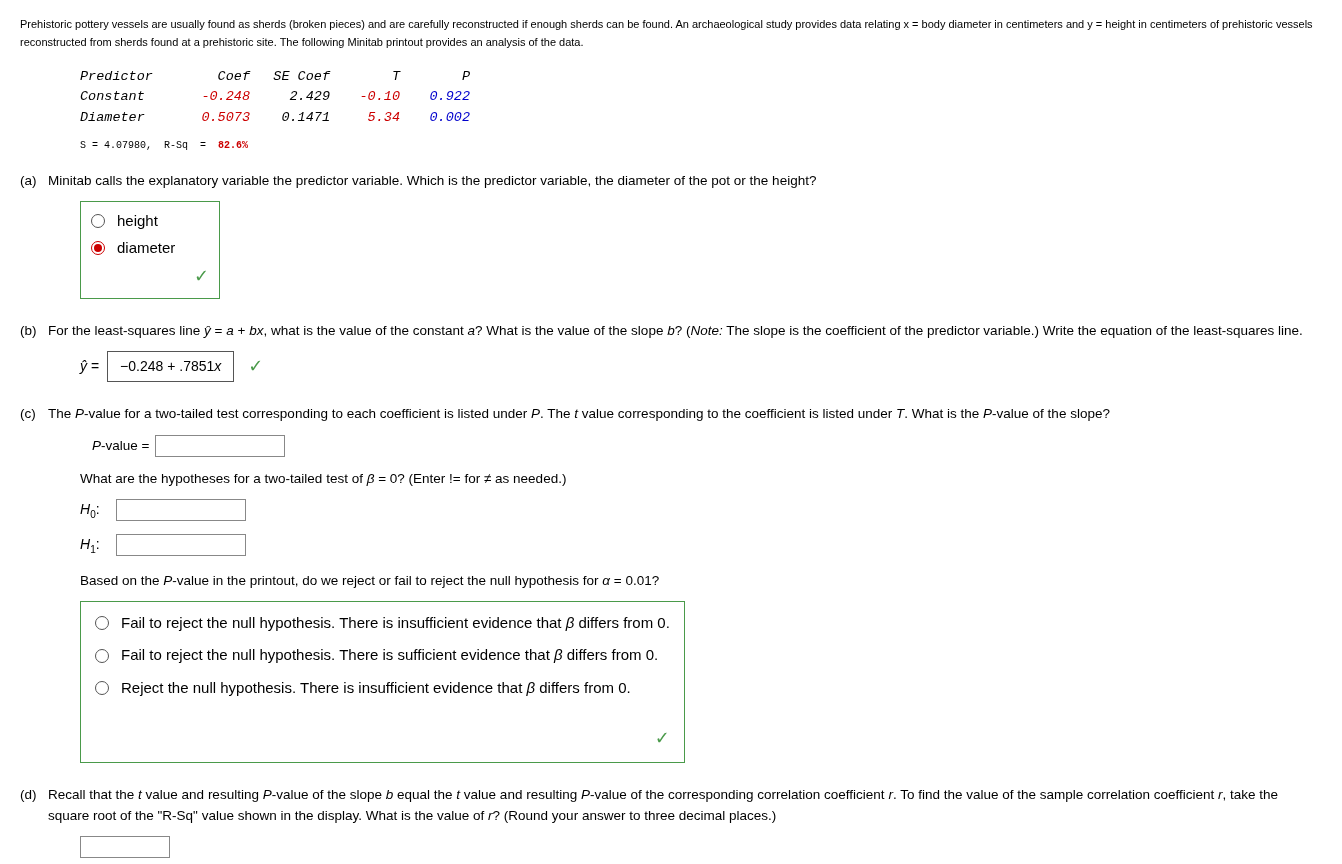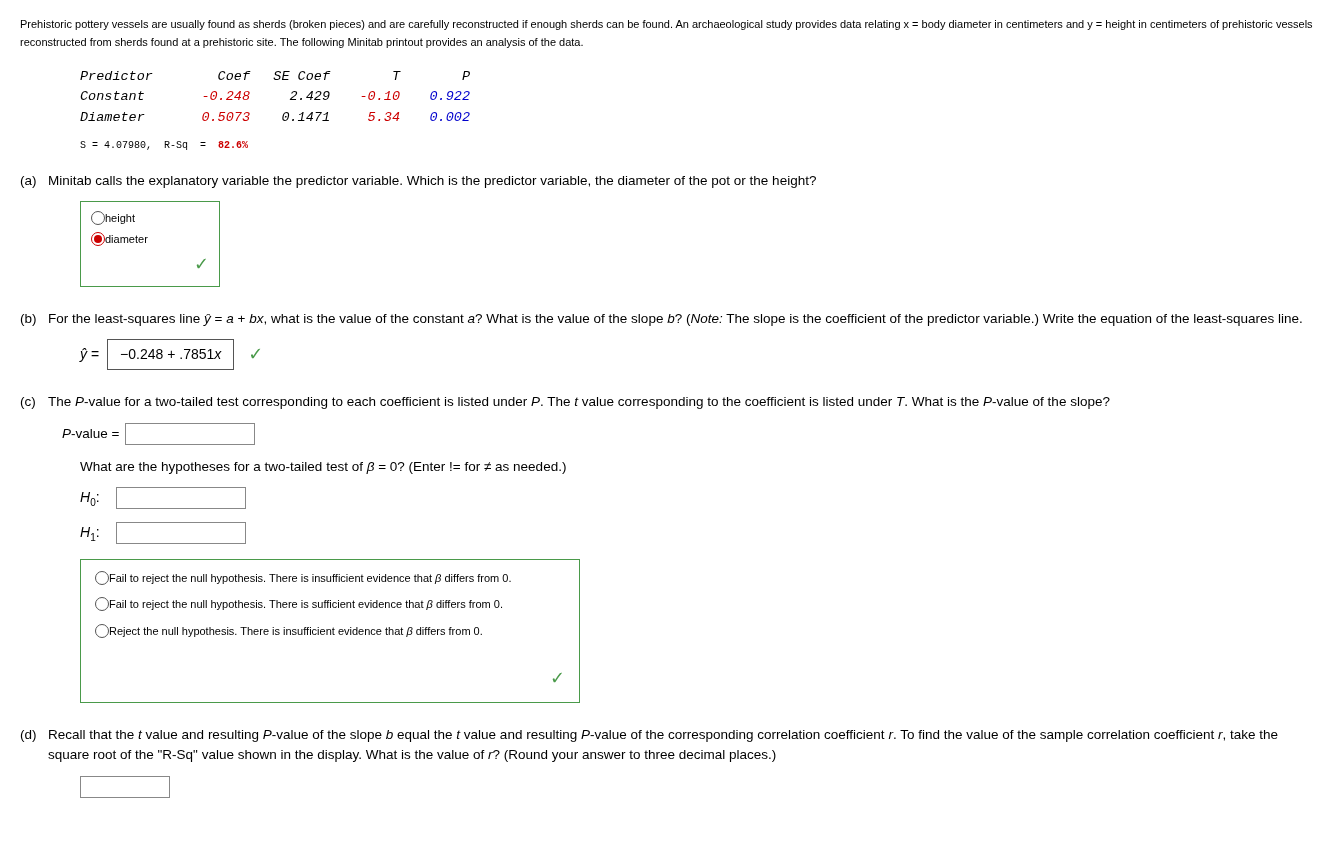--- a/index.html
+++ b/index.html
@@ -76,22 +76,22 @@
 
     .radio-group {
       display: flex;
       flex-direction: column;
       gap: 4px;
     }
 
     .radio-item {
       display: flex;
       align-items: center;
-      gap: 0;
-      font-size: 11px;
+      gap: 12px;
+      font-size: 15px;
     }
 
     .radio-circle {
       width: 14px;
       height: 14px;
       border-radius: 50%;
       border: 1.5px solid #555;
       display: inline-flex;
       align-items: center;
       justify-content: center;
@@ -154,21 +154,21 @@
 
     .h-label {
       font-size: 14px;
       min-width: 28px;
     }
 
     .p-value-line {
       display: flex;
       align-items: center;
       gap: 6px;
-      margin-left: 42px;
+      margin-left: 72px;
       margin-bottom: 12px;
       font-size: 13.5px;
     }
 
     .radio-options-box {
       border: 1.5px solid #4a9a4a;
       padding: 10px 14px;
       margin-left: 60px;
       display: inline-block;
       min-width: 500px;
@@ -273,20 +273,23 @@
     <div class="hypothesis-line">
       <span class="h-label"><em>H</em><sub>0</sub>:</span>
       <input type="text" class="input-field" style="width: 130px; height: 22px; border: 1px solid rgb(136, 136, 136);">
     </div>
     <div class="hypothesis-line">
       <span class="h-label"><em>H</em><sub>1</sub>:</span>
       <input type="text" class="input-field" style="width: 130px; height: 22px; border: 1px solid rgb(136, 136, 136);">
     </div>
   </div>
 
+  <div class="sub-question-text">
+    Based on the <em>P</em>-value in the printout, do we reject or fail to reject the null hypothesis for <em>α</em> = 0.01?
+  </div>
 
   <div class="radio-options-box">
     <div class="radio-group">
       <div class="radio-item" style="margin-bottom:6px;">
         <div class="radio-circle"></div>
         <span>Fail to reject the null hypothesis. There is insufficient evidence that <em>β</em> differs from 0.</span>
       </div>
       <div class="radio-item" style="margin-bottom:6px;">
         <div class="radio-circle"></div>
         <span>Fail to reject the null hypothesis. There is sufficient evidence that <em>β</em> differs from 0.</span>

